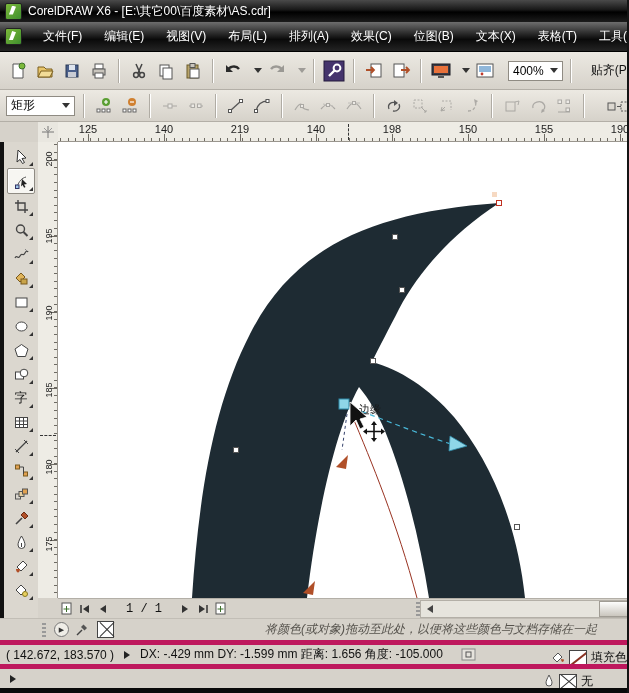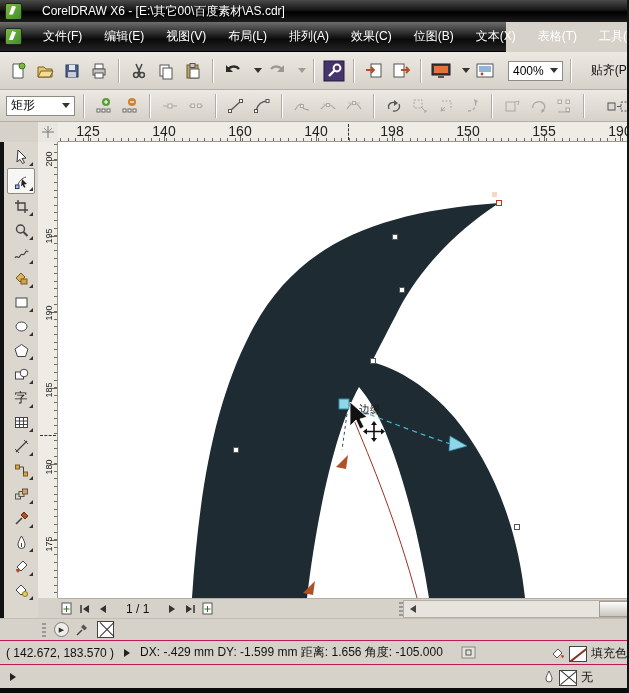--- a/index.html
+++ b/index.html
@@ -3,28 +3,28 @@
 <meta charset="utf-8">
 <style>
   html,body{margin:0;padding:0;}
   body{width:629px;height:693px;overflow:hidden;background:#000;
        font-family:"Liberation Sans","DejaVu Sans",sans-serif;-webkit-font-smoothing:none;}
   .win{position:absolute;inset:0;width:629px;height:693px;background:#d6d2ca;}
 
   
   .titlebar{position:absolute;left:0;top:0;width:629px;height:22px;
     background:linear-gradient(#4a4a4a,#171717 45%,#000 55%,#1c1c1c);
-    color:#fff;font-size:12px;display:flex;align-items:center;gap:20px;padding-left:5px;box-sizing:border-box;}
+    color:#fff;font-size:12px;display:flex;align-items:center;gap:6px;padding-left:5px;box-sizing:border-box;}
   .applogo{width:15px;height:15px;background:linear-gradient(135deg,#7cb93a,#3f8f2e);
     border:1px solid #222;border-radius:2px;position:relative;flex:0 0 auto;}
   .applogo:after{content:"";position:absolute;left:3px;top:2px;width:7px;height:9px;
     background:#fff;clip-path:polygon(0 100%,45% 0,100% 15%,55% 100%);}
 
   
-  .menubar{position:absolute;left:0;top:22px;width:506px;height:30px;
+  .menubar{position:absolute;left:0;top:22px;width:629px;height:30px;
     background:linear-gradient(#6e6e6e,#2a2a2a 40%,#0a0a0a 60%,#242424);
     border-bottom:1px solid #000;color:#fff;font-size:12px;display:flex;align-items:center;box-sizing:border-box;padding-left:5px;}
   .menubar .applogo{margin-right:10px;}
   .menuitem{padding:4px 11px;cursor:default;white-space:nowrap;}
 
   
   .toolbar,.propbar{position:absolute;left:0;width:629px;background:linear-gradient(#ece9e2,#d6d2ca);
     display:flex;align-items:center;box-sizing:border-box;}
   .toolbar{top:52px;height:38px;border-bottom:1px solid #b3afa7;padding-left:6px;gap:3px;}
   .propbar{top:90px;height:32px;border-bottom:1px solid #b3afa7;padding-left:6px;gap:4px;}
@@ -39,21 +39,21 @@
   .snaplabel{font-size:12px;color:#111;margin-left:12px;white-space:nowrap;}
   .dis{opacity:.38;}
 
   
   .rcorner{position:absolute;left:38px;top:122px;width:20px;height:20px;background:#e9e7e0;border-right:1px solid #aaa;border-bottom:1px solid #aaa;}
   .rcorner svg{margin:3px;}
   .hruler{position:absolute;left:58px;top:122px;width:571px;height:20px;background:
     repeating-linear-gradient(90deg,#6d6a63 0 1px,transparent 1px 7.6px) 2px bottom/100% 3px no-repeat,
     repeating-linear-gradient(90deg,#6d6a63 0 1px,transparent 1px 76px) 30px bottom/100% 7px no-repeat,
     #eeece5;border-bottom:1px solid #9a968e;box-sizing:border-box;}
-  .hruler span{position:absolute;top:1px;font-size:14px;color:#222;transform:translateX(-50%);}
+  .hruler span{position:absolute;top:1px;font-size:11px;color:#222;transform:translateX(-50%);}
   .vruler{position:absolute;left:38px;top:142px;width:20px;height:456px;background:
     repeating-linear-gradient(180deg,#6d6a63 0 1px,transparent 1px 7.6px) right 2px/3px 100% no-repeat,
     repeating-linear-gradient(180deg,#6d6a63 0 1px,transparent 1px 76px) right 18px/7px 100% no-repeat,
     #eeece5;border-right:1px solid #9a968e;box-sizing:border-box;}
   .vruler span{position:absolute;left:1px;font-size:9px;color:#222;transform:rotate(-90deg);transform-origin:center;width:20px;text-align:center;}
   .hmark{position:absolute;left:348px;top:124px;width:0;height:16px;border-left:1px dashed #333;}
   .vmark{position:absolute;left:40px;top:435px;width:16px;height:0;border-top:1px dashed #333;}
 
   
   .toolbox{position:absolute;left:0;top:142px;width:38px;height:476px;background:#dbd7cf;
@@ -63,21 +63,21 @@
     border-left:4px solid transparent;border-bottom:4px solid #333;}
   .tool.sel{background:#f7f6f2;border:1px solid #8f8b83;box-shadow:inset 1px 1px 0 #fff;border-radius:2px;}
   .tool svg{display:block;}
 
   
   .canvas{position:absolute;left:58px;top:142px;width:571px;height:456px;background:#fff;overflow:hidden;}
   .canvas svg{position:absolute;left:0;top:0;}
 
   
   .pagebar{position:absolute;left:58px;top:598px;width:571px;height:20px;background:#d6d2ca;
-    border-top:1px solid #b3afa7;display:flex;align-items:center;font-size:12px;box-sizing:border-box;}
+    border-top:1px solid #b3afa7;display:flex;align-items:center;font-size:12px;box-sizing:border-box;font-family:Liberation Mono, monospace;}
   .navbtn{width:18px;height:16px;display:flex;align-items:center;justify-content:center;font-size:9px;color:#333;flex:0 0 auto;}
   .pageind{margin:0 14px;font-size:12px;color:#111;white-space:nowrap;}
   .pagetab{height:19px;margin-left:10px;padding:0 16px 0 12px;display:flex;align-items:center;font-size:12px;color:#000;
     background:linear-gradient(#eaf6fd,#a6d3ef 60%,#7db9e2);border:1px solid #6b9fc7;border-bottom:none;
     clip-path:polygon(0 0,calc(100% - 9px) 0,100% 100%,0 100%);margin-top:44px;}
   .grip{width:4px;height:14px;margin-left:120px;background:repeating-linear-gradient(#999 0 2px,transparent 2px 4px);flex:0 0 auto;}
   .hscroll{flex:1;height:16px;background:#e6e4dd;border:1px solid #b3afa7;display:flex;align-items:center;margin-right:0;}
   .hthumb{position:absolute;right:0;width:28px;height:14px;background:linear-gradient(#fdfdfc,#cac6be);border:1px solid #a09c94;}
 
   
@@ -85,21 +85,21 @@
     display:flex;align-items:center;font-size:12px;box-sizing:border-box;padding-left:42px;}
   .palhint{position:absolute;right:32px;font-style:italic;color:#55524c;font-size:12px;white-space:nowrap;}
   .playbtn{width:13px;height:13px;border:1px solid #777;border-radius:50%;display:flex;align-items:center;justify-content:center;font-size:7px;color:#333;background:#efede7;}
   .noswatch{width:15px;height:15px;background:#fff;border:1px solid #444;position:relative;margin-left:8px;}
   .noswatch:before,.noswatch:after{content:"";position:absolute;left:-1px;top:6.5px;width:20px;height:1px;background:#333;}
   .noswatch:before{transform:rotate(45deg);}
   .noswatch:after{transform:rotate(-45deg);}
 
   
   .status1,.status2{position:absolute;left:0;width:629px;height:24px;background:#d6d2ca;font-size:12px;color:#111;
-    display:flex;align-items:center;box-sizing:border-box;border-top:1px solid #be185d;}
+    display:flex;align-items:center;box-sizing:border-box;border-top:5px solid #be185d;}
   .status1{top:640px;}
   .status2{top:664px;}
   .coords{margin-left:6px;white-space:nowrap;}
   .flyarrow{width:0;height:0;border-top:4px solid transparent;border-bottom:4px solid transparent;border-left:6px solid #222;margin:0 10px;flex:0 0 auto;}
   .delta{white-space:nowrap;}
   .profile{margin-left:6px;white-space:nowrap;}
   .rstat{position:absolute;display:flex;align-items:center;gap:4px;justify-content:center;}
   .fillswatch{width:16px;height:14px;background:#fff;border:1px solid #444;position:relative;overflow:hidden;}
   .fillswatch.diag:before{content:"";position:absolute;left:-3px;top:6px;width:26px;height:2px;background:#8a3222;transform:rotate(-38deg);}
   .fillswatch.xmark:before,.fillswatch.xmark:after{content:"";position:absolute;left:-2px;top:6px;width:22px;height:1px;background:#333;}
@@ -373,21 +373,21 @@
 
   <div class="rcorner">
     <svg width="14" height="14">
         <path d="M7 1v12M1 7h12" stroke="#777"></path>
         <path d="M3 3l3 3M11 3L8 6" stroke="#999"></path>
       </svg>
   </div>
   <div class="hruler">
     <span style="left:30px">125</span>
     <span style="left:106px">140</span>
-    <span style="left:182px">160</span>
+    <span style="left:182px">219</span>
     <span style="left:258px">140</span>
     <span style="left:334px">198</span>
     <span style="left:410px">150</span>
     <span style="left:486px">155</span>
     <span style="left:562px">190</span>
   </div>
   <div class="vruler">
     <span style="top:12px">200</span>
     <span style="top:89px">195</span>
     <span style="top:166px">190</span>
@@ -601,20 +601,21 @@
   </div>
 
   <div class="palrow">
     <div style="width:4px;height:14px;background:repeating-linear-gradient(#999 0 2px,transparent 2px 4px);margin-right:8px;"></div>
     <div class="playbtn">▶</div>
     <svg width="14" height="14" style="margin-left:6px">
         <path d="M2 12l5-5" stroke="#444" stroke-width="1.4"></path>
         <path d="M6 4l3.5 3.5L12 5 8.5 1.5z" fill="#555"></path>
       </svg>
     <div class="noswatch"></div>
+    <span class="palhint">将颜色(或对象)拖动至此处，以便将这些颜色与文档存储在一起</span>
   </div>
 
   <div class="status1">
     <span class="coords">( 142.672, 183.570 )</span>
     <div class="flyarrow"></div>
     <span class="delta">DX: -.429 mm DY: -1.599 mm 距离: 1.656 角度: -105.000</span>
     <svg width="16" height="14" style="margin-left:18px">
         <rect x="1" y="1" width="13" height="11" fill="#e6e3dc" stroke="#888"></rect>
         <rect x="5" y="4" width="5" height="5" fill="none" stroke="#555"></rect>
       </svg>

